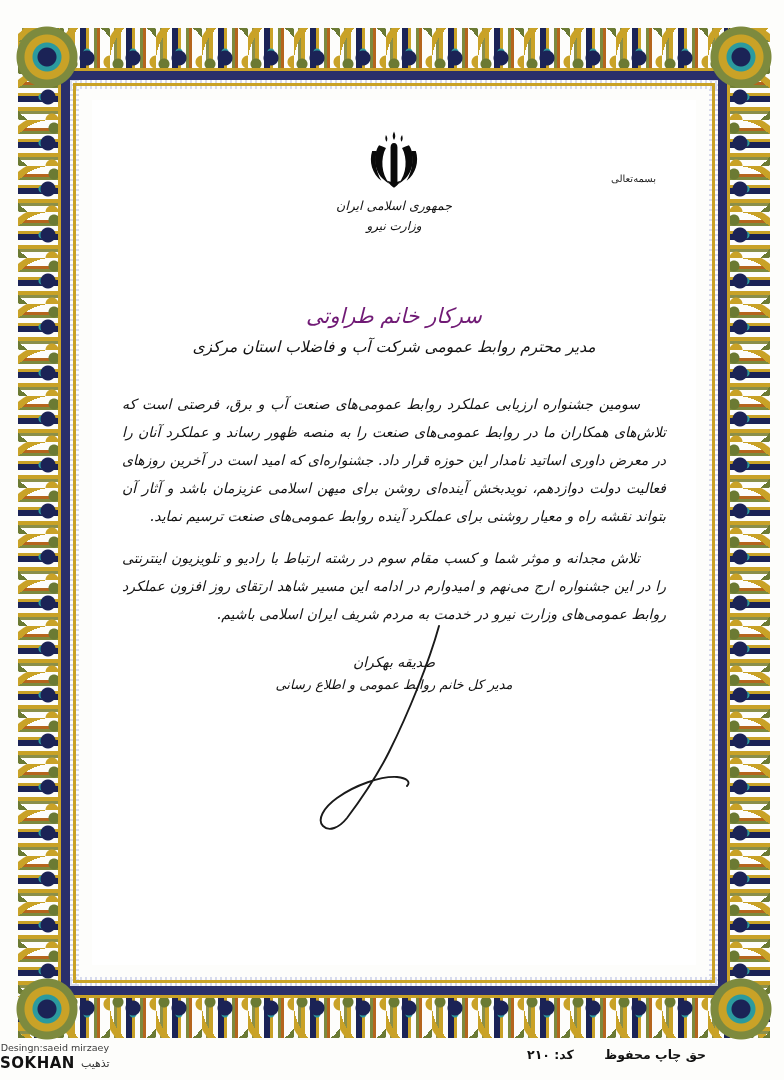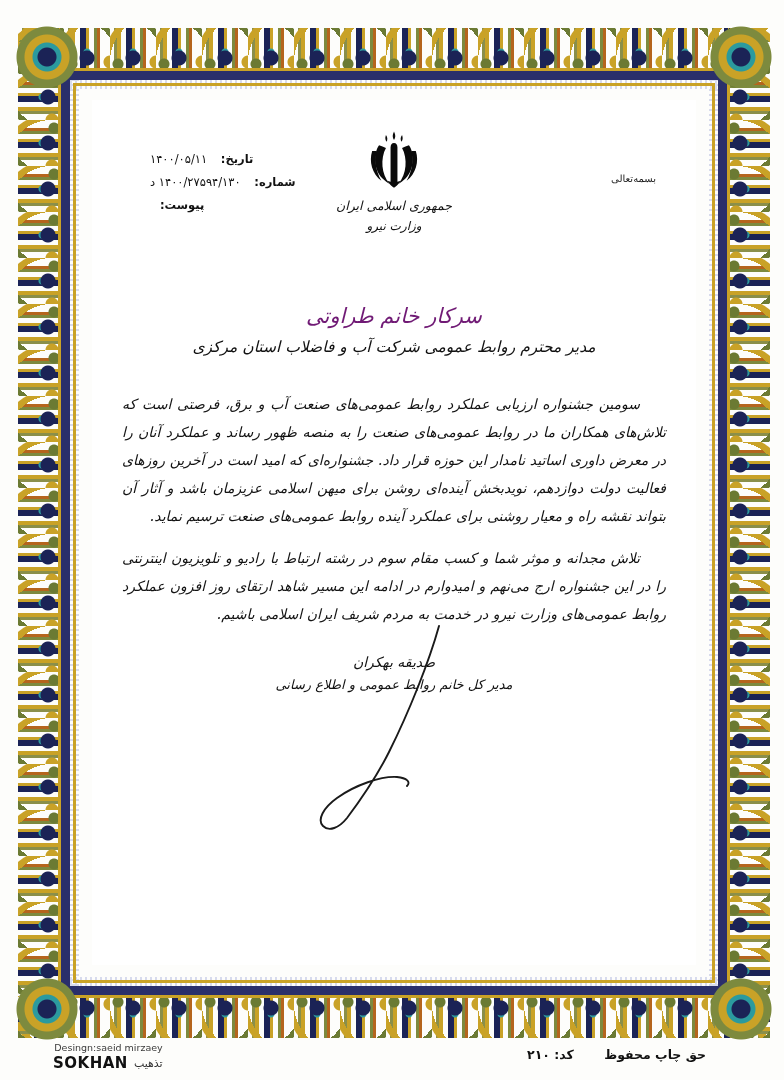--- a/index.html
+++ b/index.html
@@ -140,25 +140,25 @@
               font-style:italic;color:#111;}
   .ink{position:absolute;left:50%;top:-32px;margin-left:-105px;
        width:210px;height:215px;pointer-events:none;}
 
   
   .footer{position:absolute;left:0;right:0;bottom:4px;height:36px;}
   .foot-left{position:absolute;right:78px;bottom:14px;direction:rtl;
              font-size:12.5px;font-weight:bold;color:#111;
              font-family:"DejaVu Sans",sans-serif;}
   .foot-code{margin-right:26px;font-weight:bold;}
-  .foot-right{position:absolute;left:17px;bottom:4px;text-align:right;direction:ltr;}
+  .foot-right{position:absolute;left:0;bottom:4px;text-align:center;direction:ltr;}
   .design-credit{font-size:9.5px;color:#3a3a3a;font-family:"DejaVu Sans",sans-serif;}
   .brand-row{display:flex;align-items:center;gap:6px;margin-top:1px;}
   .brand{font-size:15px;font-weight:bold;letter-spacing:.5px;color:#111;
-         font-family:"DejaVu Sans",sans-serif;padding-left:36px;}
+         font-family:"DejaVu Sans",sans-serif;}
   .brand-fa{font-size:11px;color:#333;font-family:"DejaVu Sans",sans-serif;}
 </style>
 </head>
 <body>
 
 <div class="page">
 
   <div class="ornament-frame">
     <div class="crest top"></div>
     <div class="crest-blobs top"></div>
@@ -197,34 +197,20 @@
               <path d="M76 30 c10 14 10 42 -6 58 c-4 4 -8 7 -12 9 c14 -16 16 -44 6 -62 c4 -2 8 -4 12 -5 z"></path>
               <path d="M12 40 c-6 18 0 40 16 52 c-10 -18 -12 -36 -8 -52 c-3 0 -6 0 -8 0 z"></path>
               <path d="M88 40 c6 18 0 40 -16 52 c10 -18 12 -36 8 -52 c3 0 6 0 8 0 z"></path>
               <path d="M38 92 c4 6 8 10 12 12 c4 -2 8 -6 12 -12 c-8 3 -16 3 -24 0 z"></path>
             </g>
           </svg>
           <div class="org-line1">جمهوری اسلامی ایران</div>
           <div class="org-line2">وزارت نیرو</div>
         </div>
 
-        <div class="meta">
-          <div class="meta-row">
-            <span class="meta-label">تاریخ:</span>
-            <span class="meta-val">۱۴۰۰/۰۵/۱۱</span>
-          </div>
-          <div class="meta-row">
-            <span class="meta-label">شماره:</span>
-            <span class="meta-val">۱۴۰۰/۲۷۵۹۴/۱۳۰ د</span>
-          </div>
-          <div class="meta-row">
-            <span class="meta-label">پیوست:</span>
-            <span class="meta-val"></span>
-          </div>
-        </div>
       </div>
 
       <div class="addressee">
         <div class="l1">سرکار خانم طراوتی</div>
         <div class="l2">مدیر محترم روابط عمومی شرکت آب و فاضلاب استان مرکزی</div>
       </div>
 
       <div class="body-text">
         <p>سومین جشنواره ارزیابی عملکرد روابط عمومی‌های صنعت آب و برق، فرصتی است که تلاش‌های همکاران ما در روابط عمومی‌های صنعت را به منصه ظهور رساند و عملکرد آنان را در معرض داوری اساتید نامدار این حوزه قرار داد. جشنواره‌ای که امید است در آخرین روزهای فعالیت دولت دوازدهم، نویدبخش آینده‌ای روشن برای میهن اسلامی عزیزمان باشد و آثار آن بتواند نقشه راه و معیار روشنی برای عملکرد آینده روابط عمومی‌های صنعت ترسیم نماید.</p>
         <p>تلاش مجدانه و موثر شما و کسب مقام سوم در رشته ارتباط با رادیو و تلویزیون اینترنتی را در این جشنواره ارج می‌نهم و امیدوارم در ادامه این مسیر شاهد ارتقای روز افزون عملکرد روابط عمومی‌های وزارت نیرو در خدمت به مردم شریف ایران اسلامی باشیم.</p>

